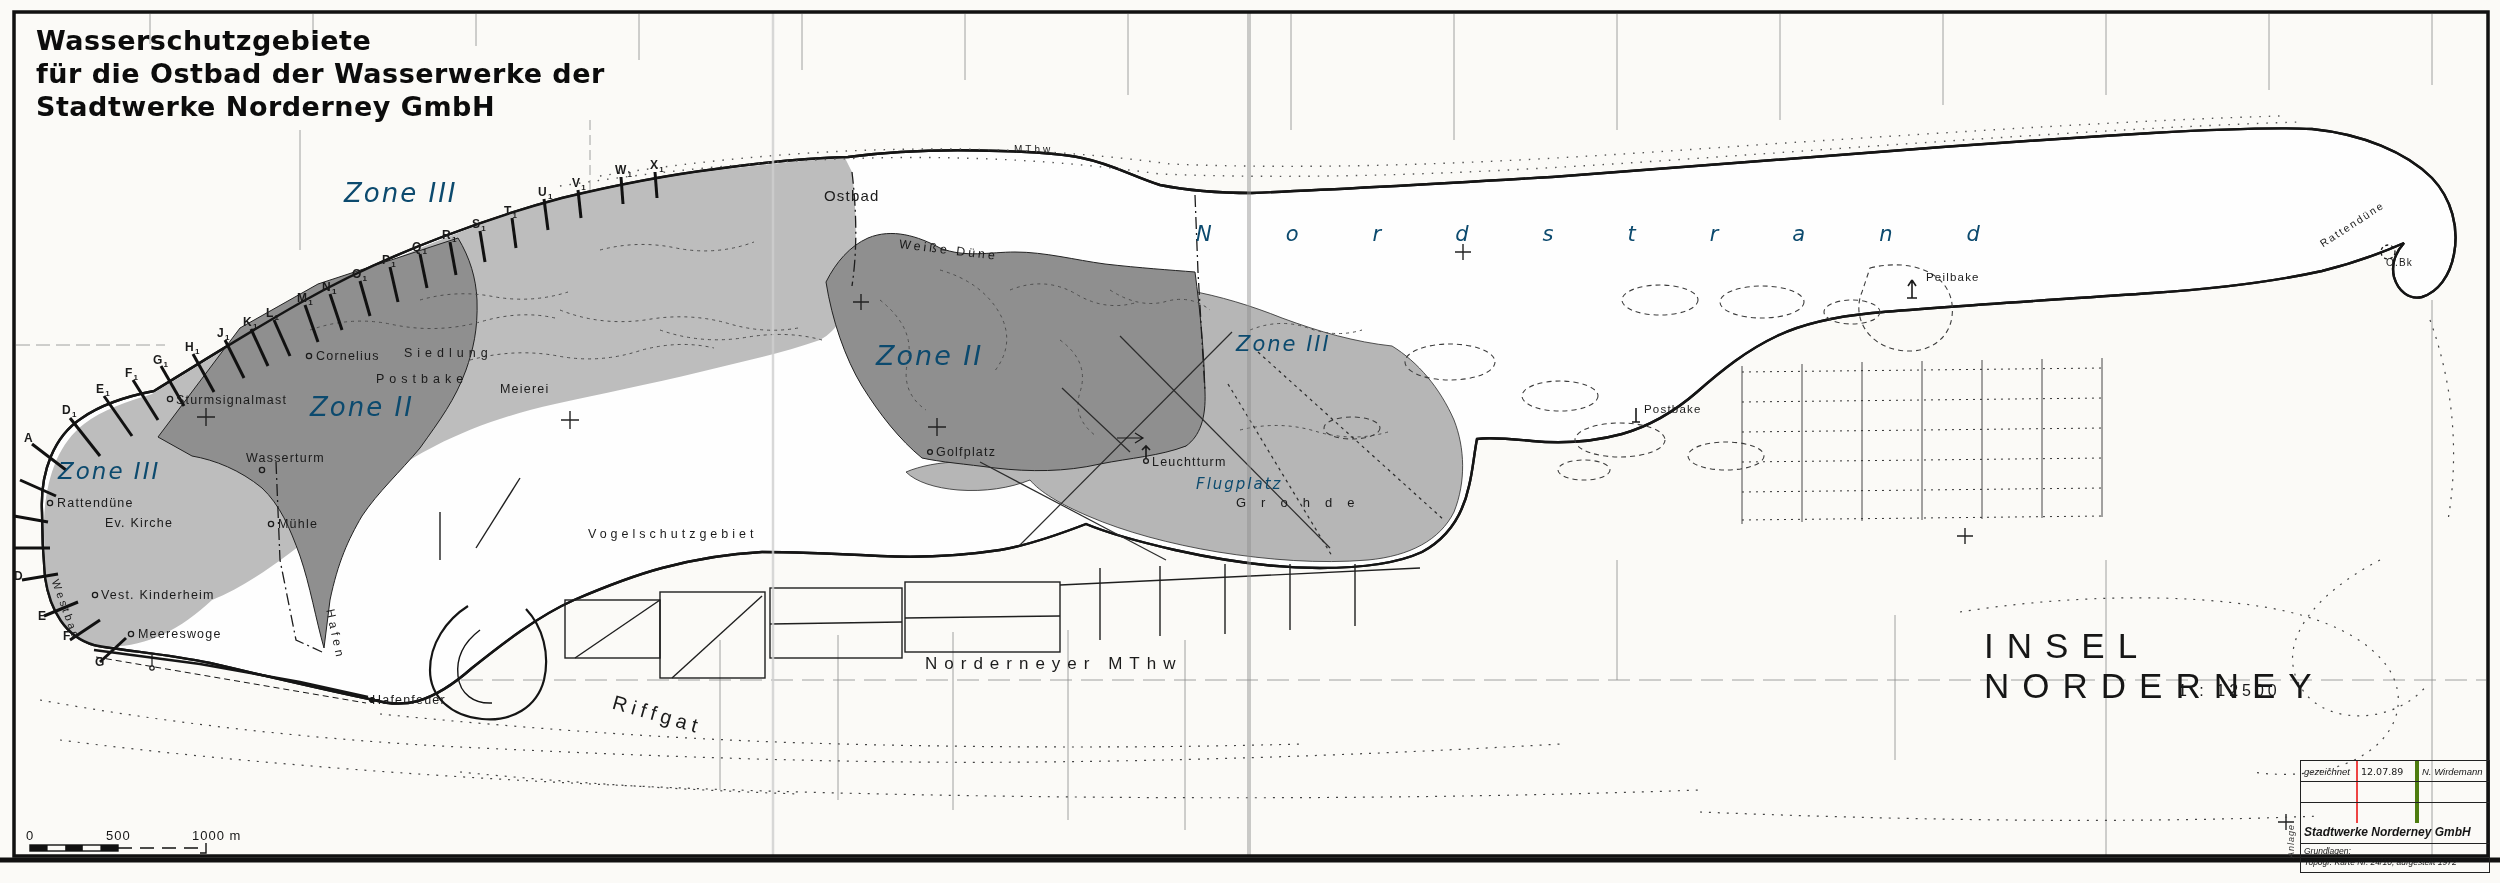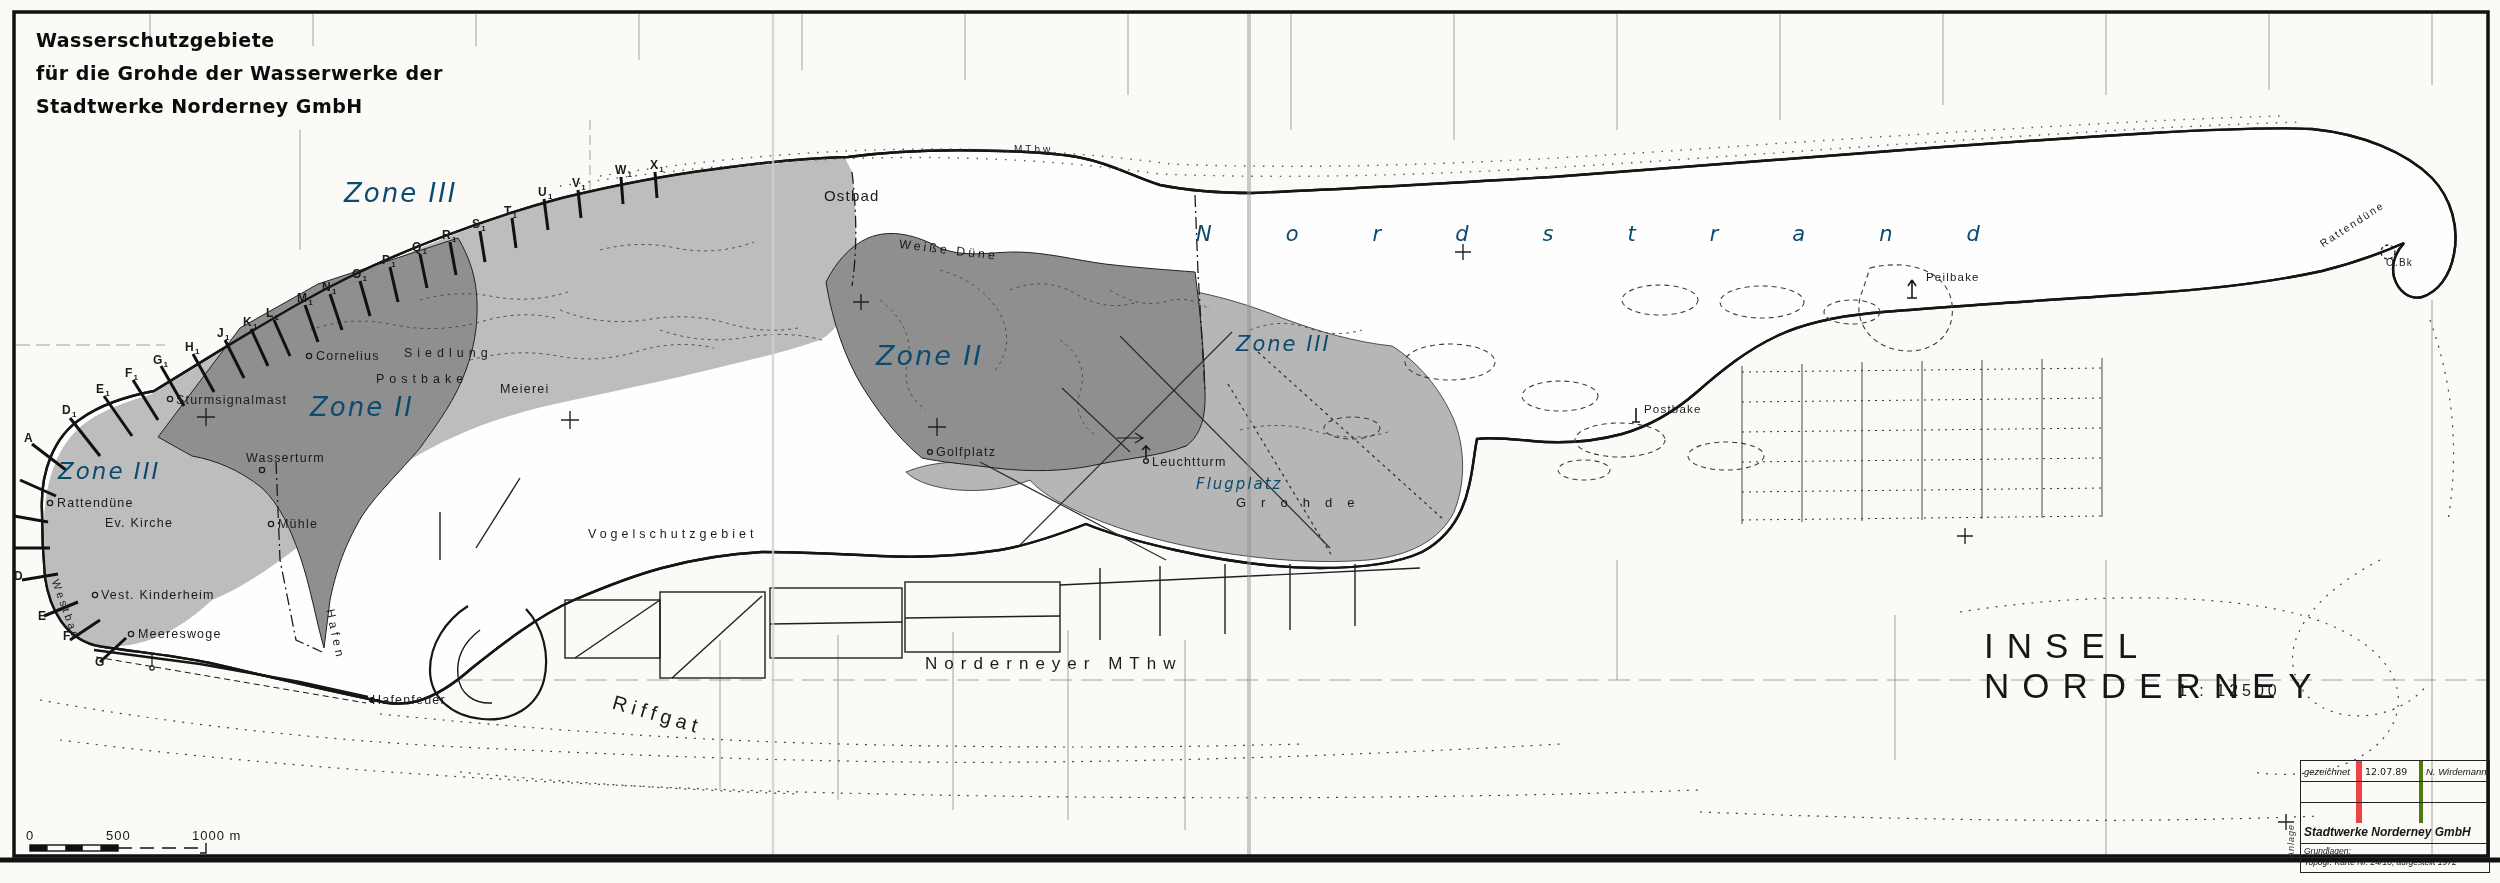--- a/index.html
+++ b/index.html
@@ -5,32 +5,32 @@
   html,body{margin:0;padding:0;background:#e8e6e1;}
   .stage{position:relative;width:2500px;height:883px;background:#fbfaf7;overflow:hidden;
          font-family:"Liberation Sans",sans-serif;color:#141414;}
   svg.mapcanvas{position:absolute;left:0;top:0;}
   
   .ml{position:absolute;font-family:"Liberation Sans",sans-serif;font-size:12.5px;
       color:#1b1b1b;white-space:nowrap;letter-spacing:1.2px;transform-origin:left top;line-height:1;}
   .zone{font-family:"DejaVu Sans",sans-serif;font-style:italic;letter-spacing:2px;color:#0c4a6e;}
   
   .title-block{position:absolute;left:36px;top:24px;font-family:"DejaVu Sans",sans-serif;
-      font-weight:bold;font-size:19px;line-height:33px;color:#0c0c0c;letter-spacing:.5px;}
+      font-weight:bold;font-size:27px;line-height:33px;color:#0c0c0c;letter-spacing:.5px;}
   
   .map-name{position:absolute;left:1984px;top:626px;font-size:35px;letter-spacing:13px;
       color:#161616;font-family:"Liberation Sans",sans-serif;}
   .map-scale{position:absolute;left:2178px;top:682px;font-size:16px;letter-spacing:4px;color:#1a1a1a;}
   
   .sb-label{position:absolute;top:828px;font-size:13px;color:#161616;letter-spacing:1px;}
   
   .legend{position:absolute;left:2300px;top:760px;width:190px;font-size:9.5px;color:#161616;}
   .legend .trow{display:flex;border:1px solid #222;border-bottom:none;height:20px;align-items:center;}
   .legend .trow:last-child{border-bottom:1px solid #222;}
-  .legend .c1{width:52px;border-right:6px solid #ef4444;padding-left:3px;font-style:italic;height:100%;display:flex;align-items:center;}
+  .legend .c1{width:52px;border-right:2px solid #ef4444;padding-left:3px;font-style:italic;height:100%;display:flex;align-items:center;}
   .legend .c2{width:54px;border-right:4px solid #4d7c0f;padding-left:3px;font-family:"DejaVu Sans",sans-serif;height:100%;display:flex;align-items:center;}
   .legend .c3{flex:1;padding-left:3px;font-style:italic;height:100%;display:flex;align-items:center;}
   .legend .wide{display:block;border:1px solid #222;border-top:none;padding:2px 3px;}
   .legend .company{font-size:12px;font-style:italic;font-weight:bold;height:16px;}
   .legend .grund{font-size:8.5px;font-style:italic;height:24px;line-height:11px;}
   .anlage{position:absolute;left:2286px;top:858px;font-size:9px;letter-spacing:1px;color:#333;
       transform:rotate(-90deg);transform-origin:left top;font-style:italic;}
 </style>
 </head>
 <body>
@@ -334,21 +334,21 @@
       <line x1="118" y1="848" x2="198" y2="848" stroke="#111" stroke-width="1.4" stroke-dasharray="14,8"></line>
       <path d="M 206,843 v 10 h -6" fill="none" stroke="#111" stroke-width="1.4"></path>
     </g>
 
     <rect x="14" y="12" width="2474" height="844" fill="none" stroke="#111" stroke-width="3.5"></rect>
     <line x1="0" y1="860" x2="2500" y2="860" stroke="#111" stroke-width="5"></line>
   </svg>
 
   <div class="title-block">
     <div>Wasserschutzgebiete</div>
-    <div>für die Grohde der Wasserwerke der</div>
+    <div>für die Ostbad der Wasserwerke der</div>
     <div>Stadtwerke Norderney GmbH</div>
   </div>
 
   <div class="map-name">INSEL NORDERNEY</div>
   <div class="map-scale">1 : 12500</div>
 
   <div class="sb-label" style="left:26px">0</div>
   <div class="sb-label" style="left:106px">500</div>
   <div class="sb-label" style="left:192px">1000 m</div>
 

